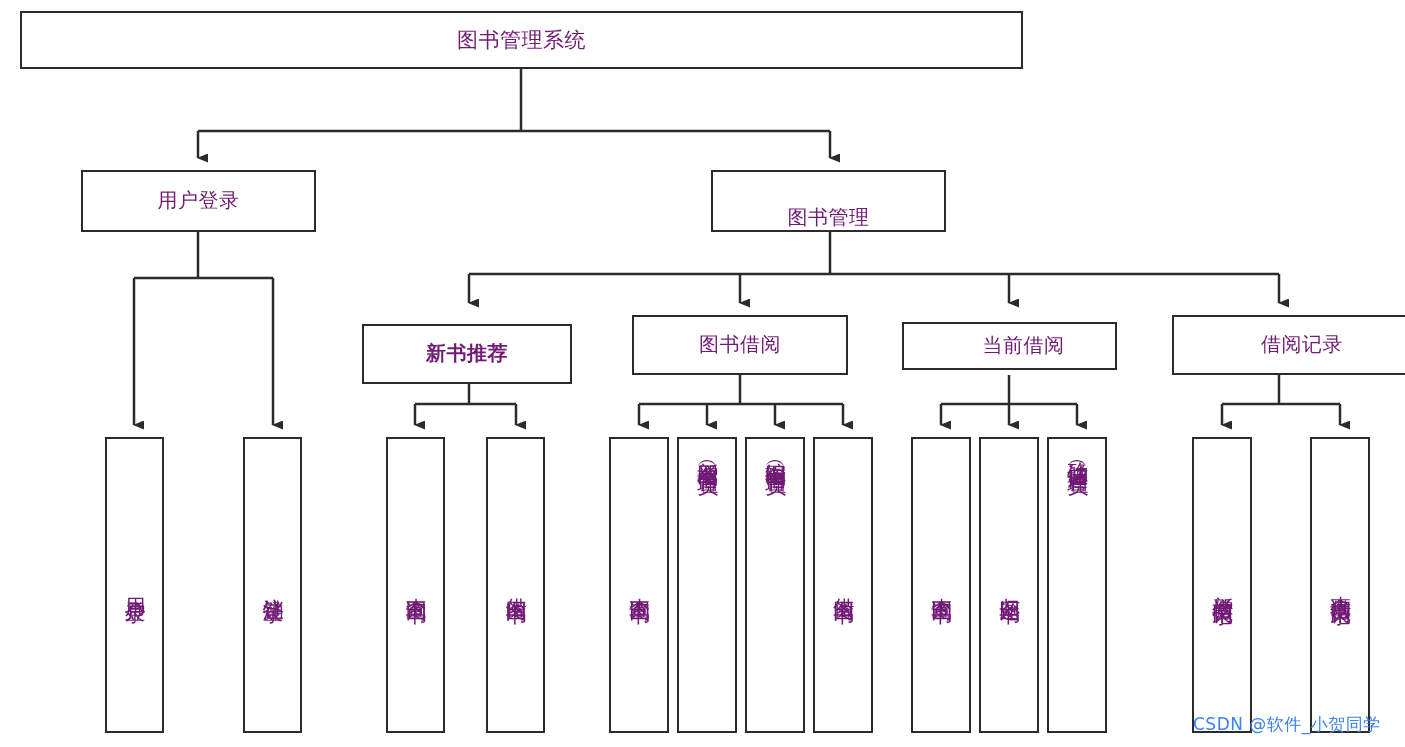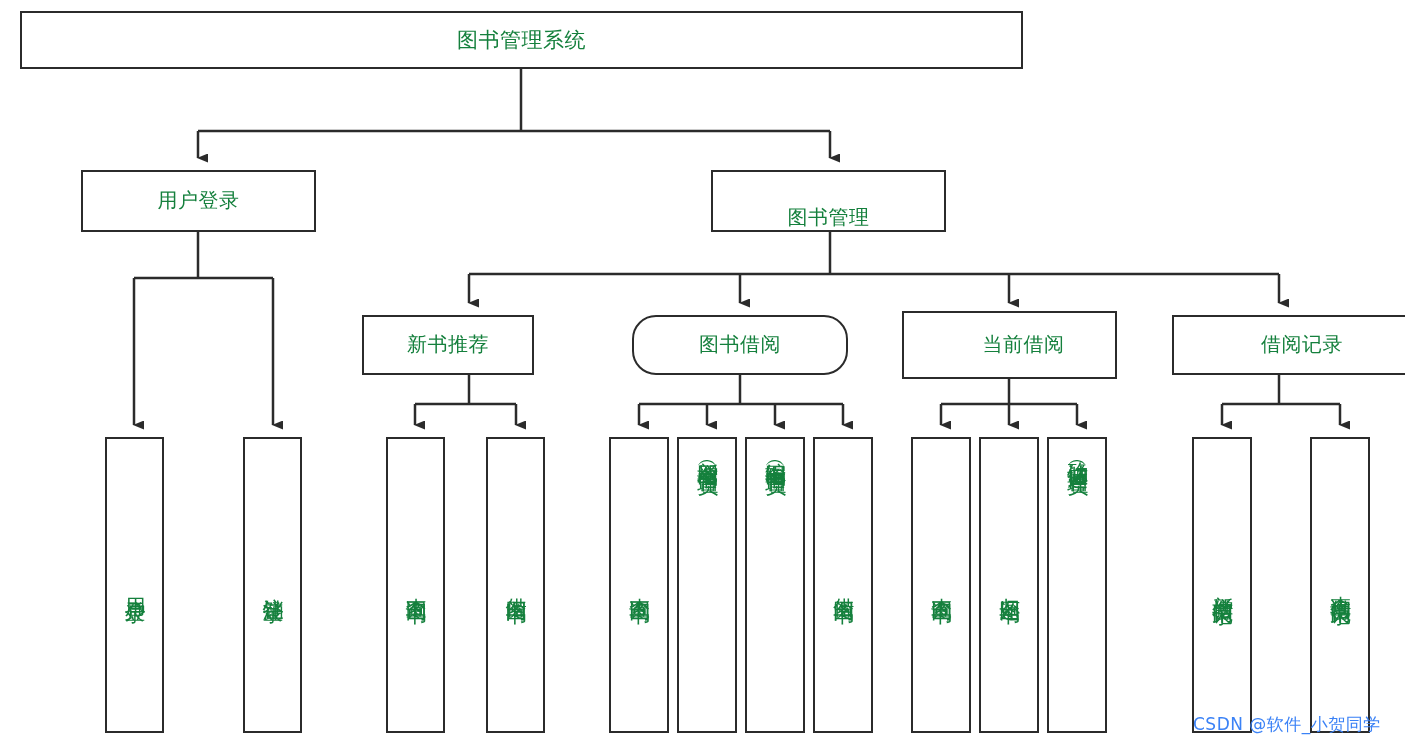--- a/index.html
+++ b/index.html
@@ -26,21 +26,21 @@
     pointer-events: none;
   }
   .node {
     position: absolute;
     box-sizing: border-box;
     border: 2px solid #2b2b2b;
     background: #ffffff;
     display: flex;
     align-items: center;
     justify-content: center;
-    color: #15803d;
+    color: #701a75;
   }
   .node .lbl {
     display: block;
     text-align: center;
     line-height: 1.18;
     letter-spacing: 0.5px;
   }
   
   .lvl0 { font-size: 21px; }
   
@@ -135,27 +135,27 @@
     <span class="lbl">图书管理系统</span>
   </div>
 
   <div class="node lvl1" style="left:81px; top:170px; width:235px; height:62px;">
     <span class="lbl">用户登录</span>
   </div>
   <div class="node lvl1" style="left:711px; top:170px; width:235px; height:62px;align-items:flex-end;">
     <span class="lbl">图书管理</span>
   </div>
 
-  <div class="node lvl2" style="left:362px; top:315px; width:172px; height:60px;">
+  <div class="node lvl2" style="left:362px; top:324px; width:210px; height:60px;font-weight:bold;">
     <span class="lbl">新书推荐</span>
   </div>
-  <div class="node lvl2" style="left:632px; top:315px; width:216px; height:60px;border-radius:24px;">
+  <div class="node lvl2" style="left:632px; top:315px; width:216px; height:60px;">
     <span class="lbl">图书借阅</span>
   </div>
-  <div class="node lvl2" style="left:902px; top:311px; width:215px; height:68px;padding-left:28px;">
+  <div class="node lvl2" style="left:902px; top:322px; width:215px; height:48px;padding-left:28px;">
     <span class="lbl">当前借阅</span>
   </div>
   <div class="node lvl2" style="left:1172px; top:315px; width:260px; height:60px;">
     <span class="lbl">借阅记录</span>
   </div>
 
   <div class="node leaf mid" style="left:105px; top:437px; width:59px; height:296px;">
     <span class="lbl">用户登录</span>
   </div>
   <div class="node leaf mid" style="left:243px; top:437px; width:59px; height:296px;">

